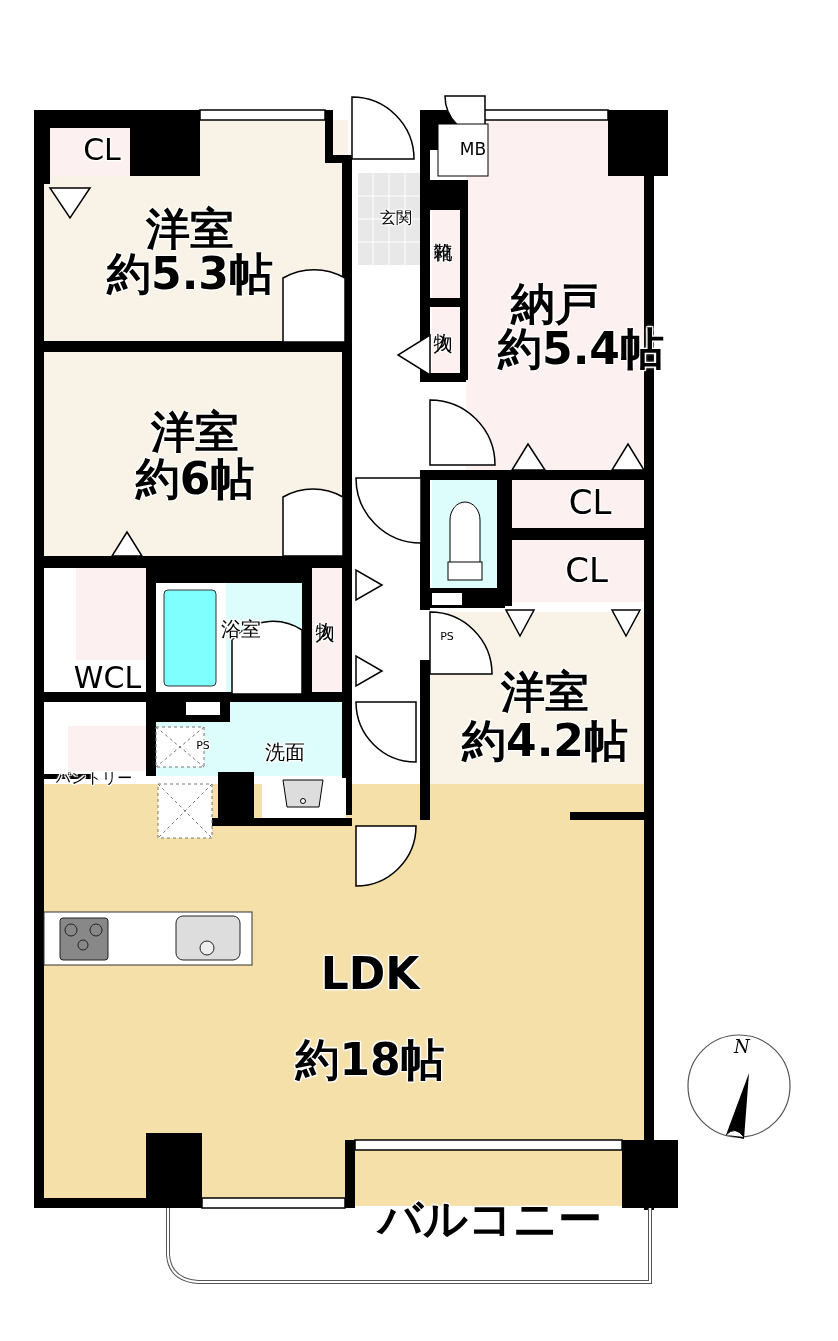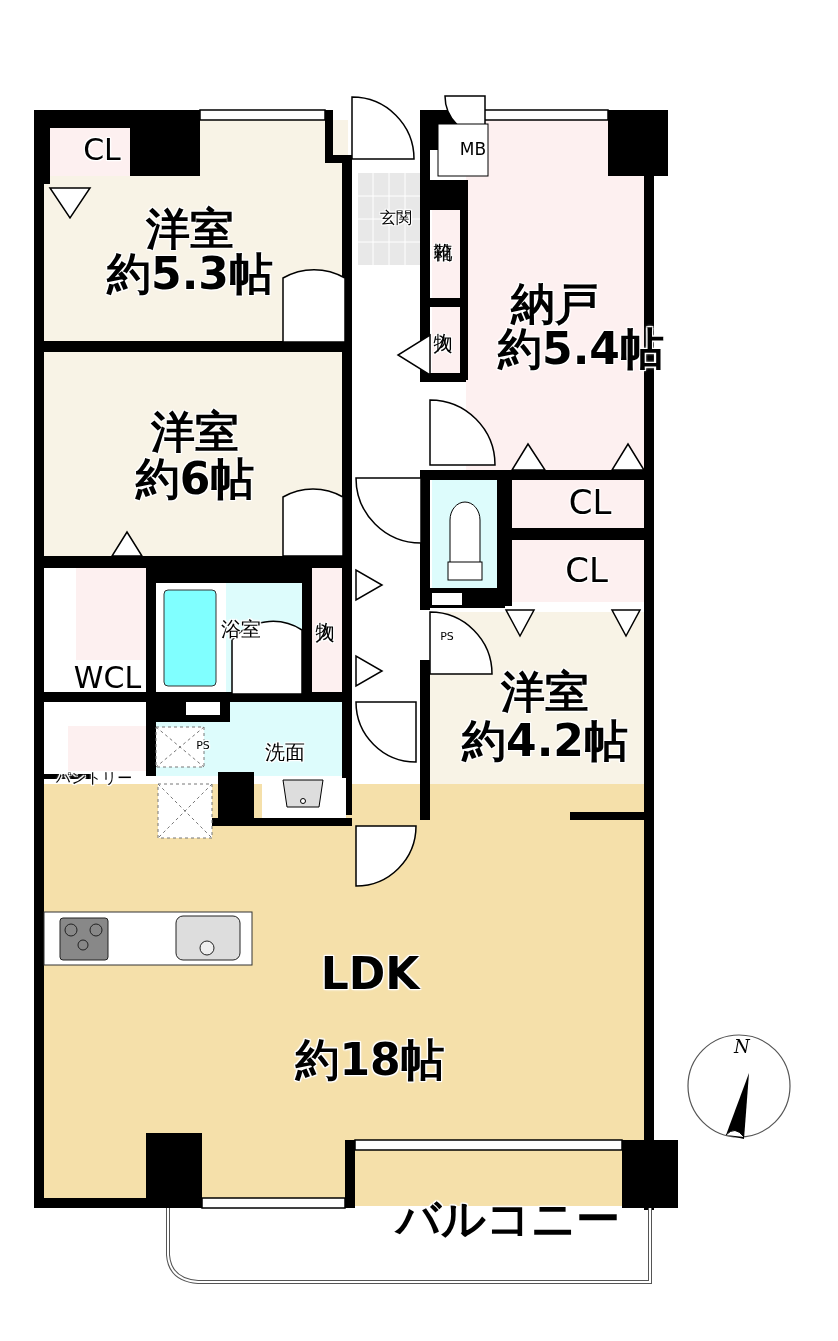--- a/index.html
+++ b/index.html
@@ -179,21 +179,21 @@
 <div class="lbl sm" style="left:361px;top:209px;width:50px;font-size:16px;">玄関</div>
 <div class="lbl vert" style="left:433px;top:228px;">靴箱</div>
 <div class="lbl vert" style="left:433px;top:318px;">物入</div>
 <div class="lbl vert" style="left:315px;top:607px;">物入</div>
 <div class="lbl mid" style="left:48px;top:614px;width:95px;font-size:30px;margin-top:47px;">WCL</div>
 <div class="lbl sm" style="left:196px;top:618px;width:70px;">浴室</div>
 <div class="lbl sm" style="left:240px;top:741px;width:70px;">洗面</div>
 <div class="lbl xs" style="left:186px;top:701px;width:34px;font-size:11px;">PS</div>
 <div class="lbl xs" style="left:432px;top:592px;width:30px;font-size:11px;">PS</div>
 <div class="lbl xs" style="left:44px;top:731px;width:100px;font-size:15px;">パントリー</div>
-<div class="lbl big" style="left:360px;top:1195px;width:260px;text-align:right;">バルコニー</div>
+<div class="lbl big" style="left:360px;top:1195px;width:260px;">バルコニー</div>
 
 <div class="compass">
   <svg width="106" height="106" viewBox="0 0 106 106">
     <circle cx="53" cy="53" r="51" fill="#fff" stroke="#555" stroke-width="1.2"></circle>
     <polygon points="63,40 58,106 40,102" fill="#000"></polygon>
     <path d="M40 102 Q49 92 58 104" fill="#fff" stroke="#000"></path>
   </svg>
   <div class="lbl" style="left:48px;top:4px;font-family:'DejaVu Serif',serif;font-style:italic;font-size:18px;">N</div>
 </div>
 

